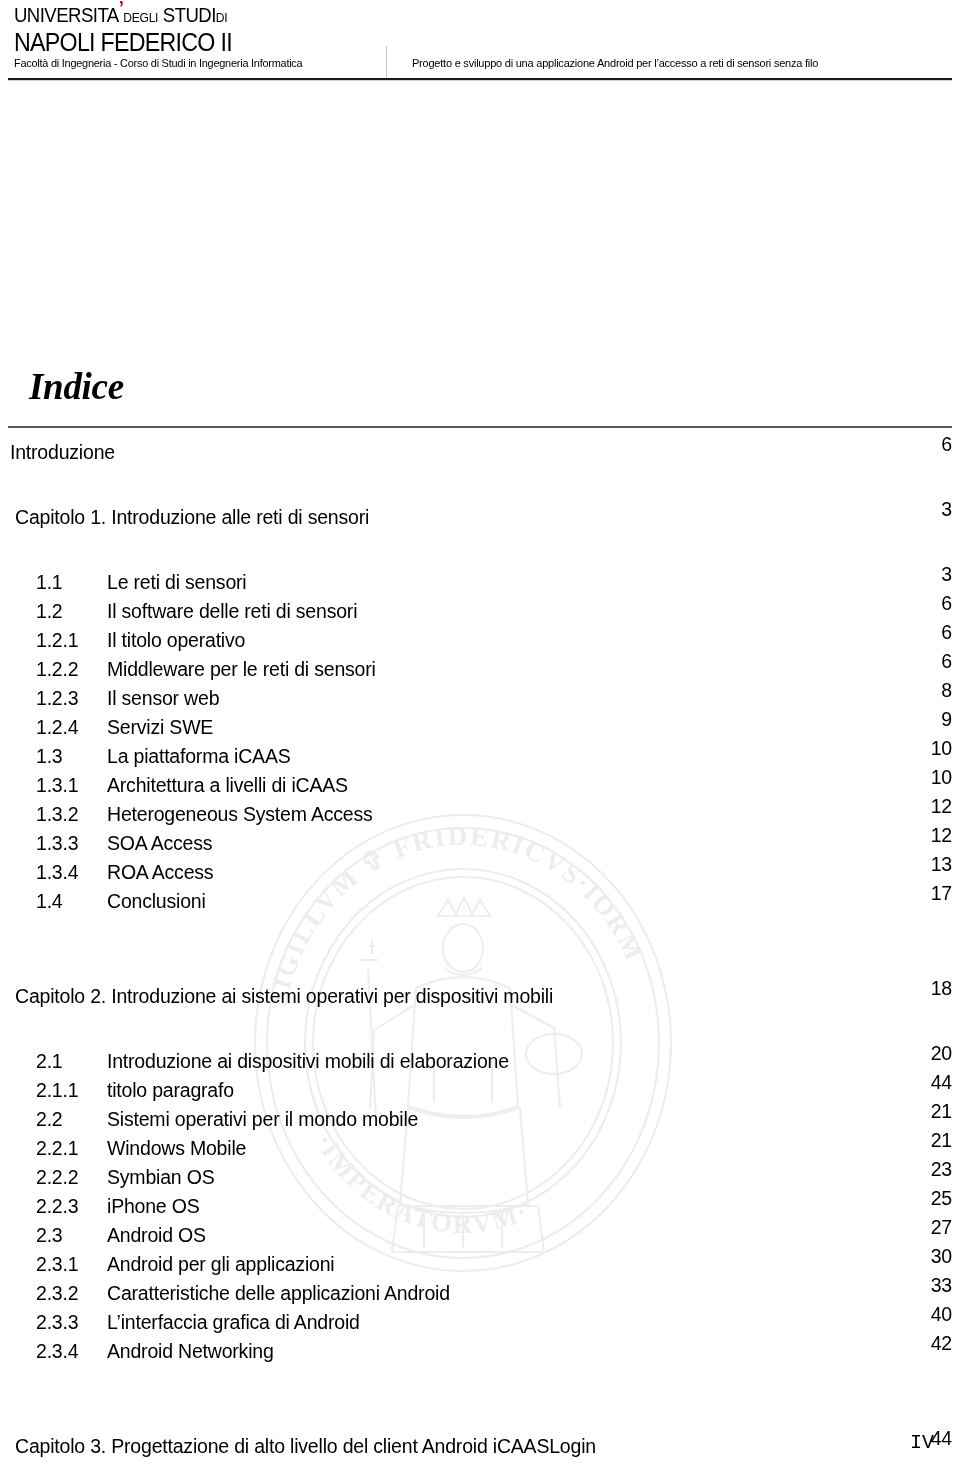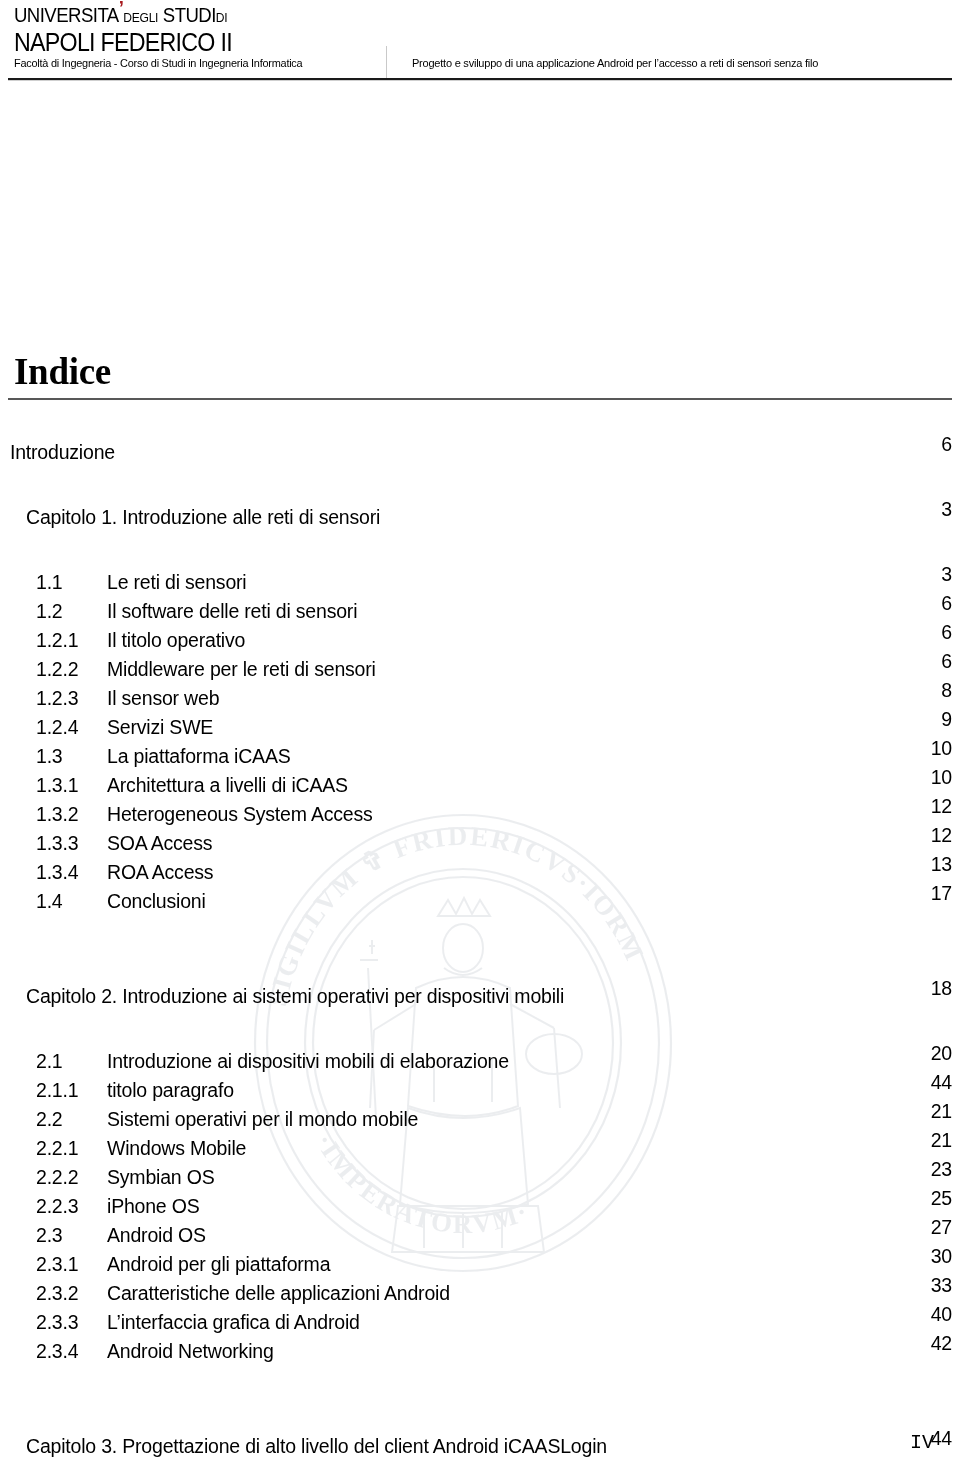--- a/index.html
+++ b/index.html
@@ -126,22 +126,23 @@
     top: 352px;
     width: 944px;
     z-index: 2;
   }
   .doc-title {
     font-family: "Liberation Serif", serif;
     font-weight: bold;
     font-size: 37px;
     line-height: 40px;
     letter-spacing: -0.3px;
-    margin: 0;
+    margin: 15px;
     padding: 0 0 4px 6px;
+    font-style: italic;
   }
   .title-rule {
     width: 944px;
     height: 0;
     border-top: 2px solid #585858;
     margin-top: 2px;
   }
 
   
   .toc {
@@ -153,21 +154,21 @@
   }
   .toc-row {
     position: relative;
     height: 29px;
     line-height: 29px;
     font-size: 19.5px;
     letter-spacing: -0.2px;
     white-space: nowrap;
   }
   .toc-row.front  { padding-left: 10px; }
-  .toc-row.chapter{ padding-left: 26px; }
+  .toc-row.chapter{ padding-left: 15px; }
   .toc-row.section{ padding-left: 0; }
 
   .sec-num {
     display: inline-block;
     width: 107px;
     padding-left: 36px;
     box-sizing: border-box;
   }
   .sec-title { display: inline-block; margin-top: 8px; }
 
@@ -342,21 +343,21 @@
     </div>
     <div class="toc-row section">
       <span class="sec-num">2.2.3</span><span class="sec-title">iPhone OS</span>
       <span class="pg">25</span>
     </div>
     <div class="toc-row section">
       <span class="sec-num">2.3</span><span class="sec-title">Android OS</span>
       <span class="pg">27</span>
     </div>
     <div class="toc-row section">
-      <span class="sec-num">2.3.1</span><span class="sec-title">Android per gli piattaforma</span>
+      <span class="sec-num">2.3.1</span><span class="sec-title">Android per gli applicazioni</span>
       <span class="pg">30</span>
     </div>
     <div class="toc-row section">
       <span class="sec-num">2.3.2</span><span class="sec-title">Caratteristiche delle applicazioni Android</span>
       <span class="pg">33</span>
     </div>
     <div class="toc-row section">
       <span class="sec-num">2.3.3</span><span class="sec-title">L’interfaccia grafica di Android</span>
       <span class="pg">40</span>
     </div>

